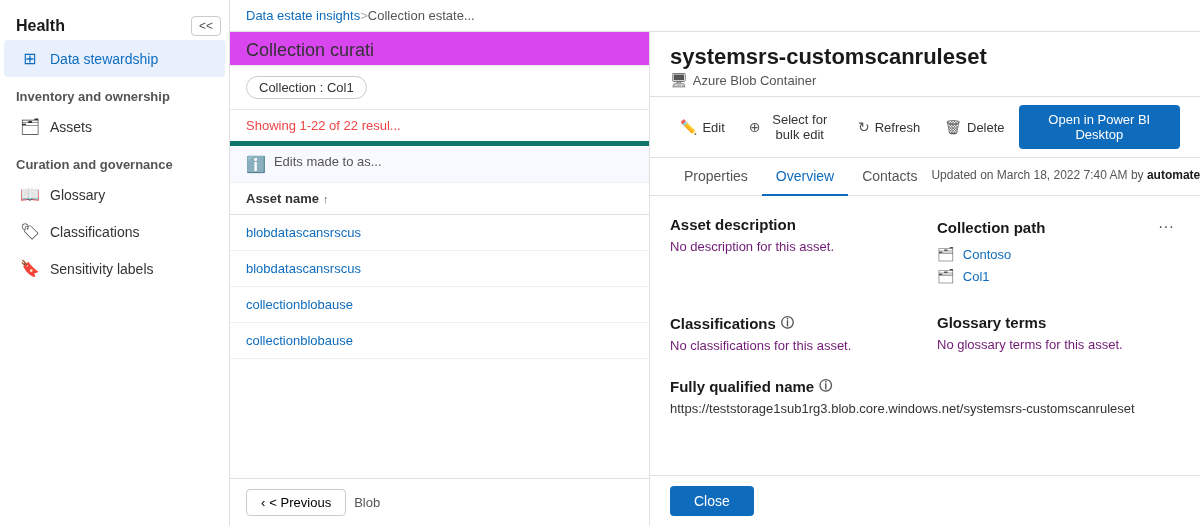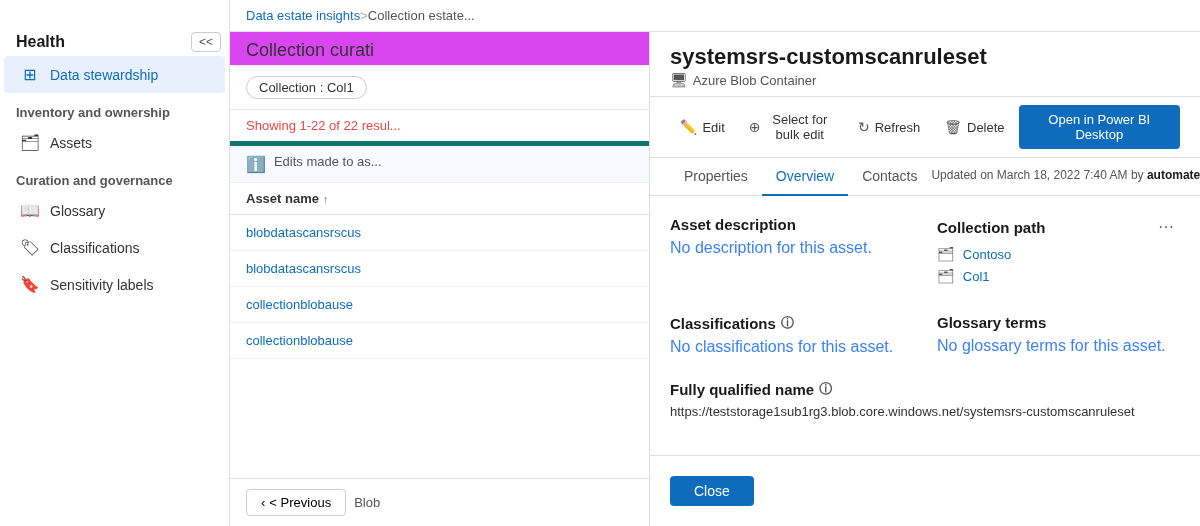--- a/index.html
+++ b/index.html
@@ -6,21 +6,21 @@
     body { font-family: 'Segoe UI', Arial, sans-serif; font-size: 14px; color: #333; background: #f5f5f5; display: flex; height: 526px; overflow: hidden; }
 
     
     .sidebar {
       width: 230px;
       min-width: 230px;
       background: #fff;
       border-right: 1px solid #e0e0e0;
       display: flex;
       flex-direction: column;
-      padding-top: 24px;
+      padding-top: 8px;
     }
     .sidebar-item {
       display: flex;
       align-items: center;
       gap: 10px;
       padding: 9px 16px;
       cursor: pointer;
       border-radius: 4px;
       margin: 0 4px;
       color: #333;
@@ -247,22 +247,22 @@
     .detail-section h3 {
       font-size: 15px;
       font-weight: 600;
       color: #1a1a1a;
       margin-bottom: 6px;
       display: flex;
       align-items: center;
       gap: 5px;
     }
     .detail-section p {
-      font-size: 16px;
-      color: #3b82f6;
+      font-size: 13px;
+      color: #701a75;
     }
     .detail-section .info-icon-sm {
       font-size: 13px;
       color: #555;
       cursor: help;
     }
     .collection-path-item {
       display: flex;
       align-items: center;
       gap: 8px;
@@ -286,21 +286,21 @@
       font-size: 16px;
       padding: 2px 6px;
     }
     .fqn-section { grid-column: 1 / -1; }
     .fqn-section .fqn-url {
       font-size: 13px;
       color: #333;
       word-break: break-all;
     }
     .detail-footer {
-      padding: 20px 20px;
+      padding: 10px 20px;
       border-top: 1px solid #e0e0e0;
       display: flex;
       align-items: center;
       gap: 8px;
     }
     .close-btn {
       padding: 7px 24px;
       background: #0f6cbd;
       color: #fff;
       border: none;

